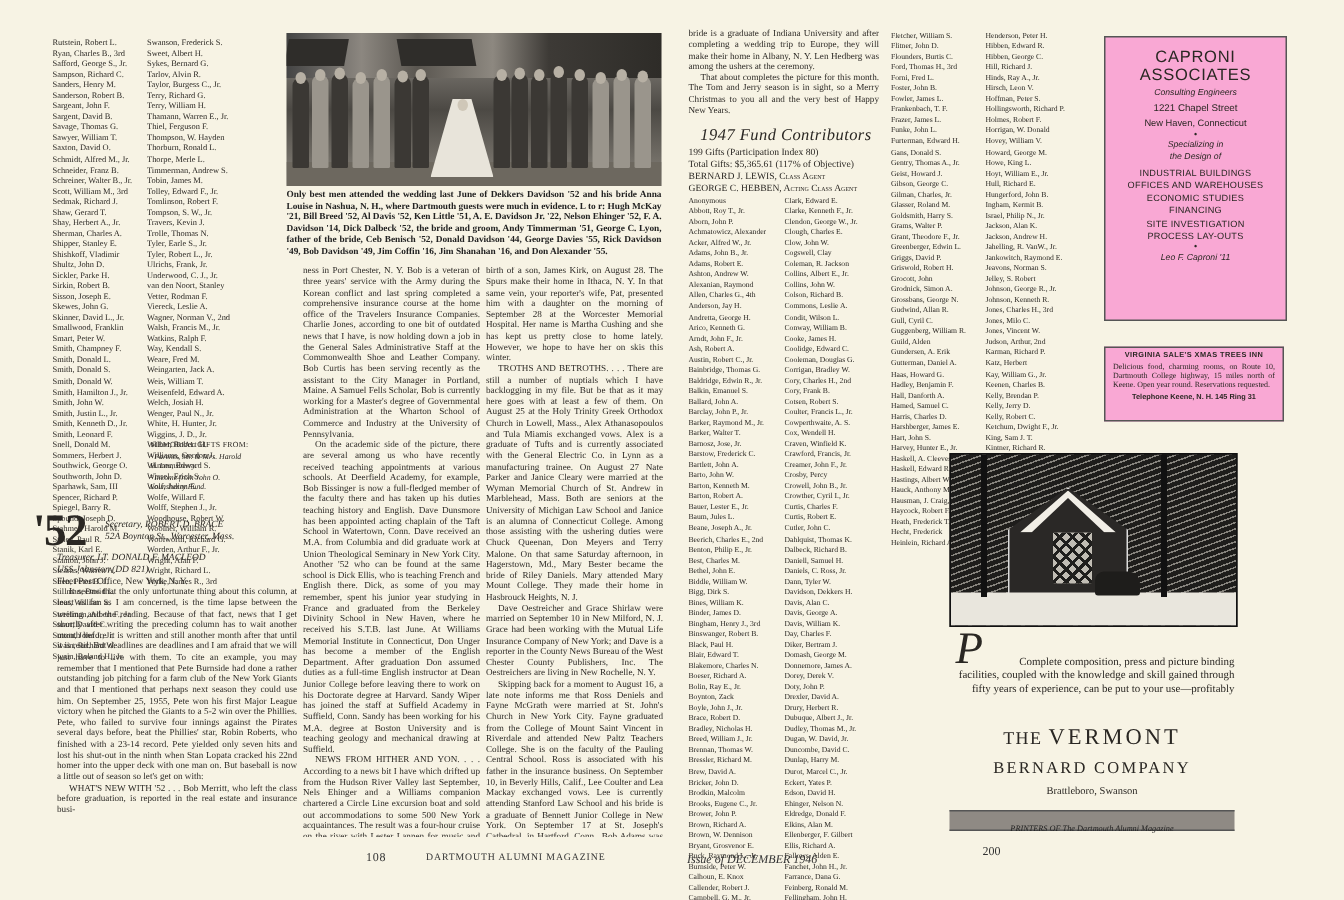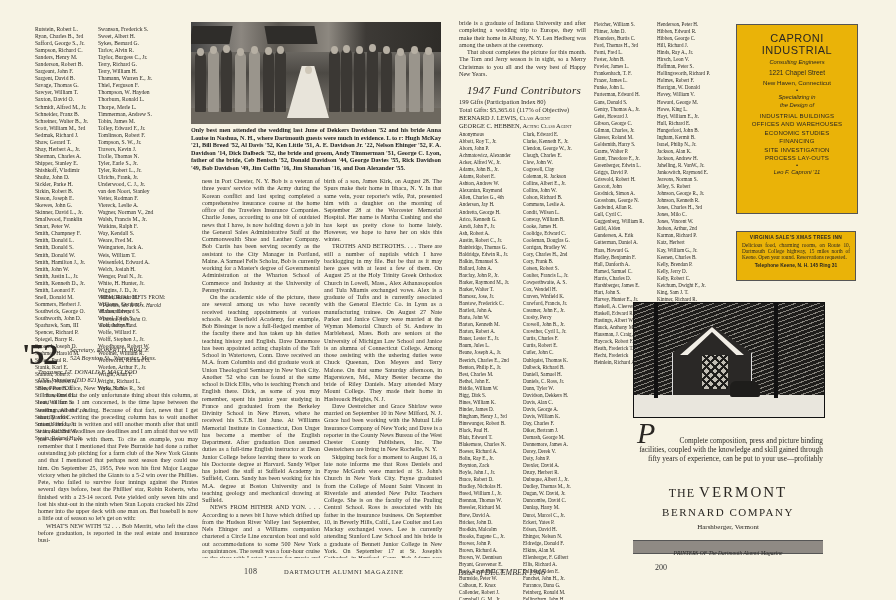--- a/index.html
+++ b/index.html
@@ -8,21 +8,21 @@
   .namecol{font-size:5.6px;line-height:7.05px;white-space:nowrap;overflow:hidden;}
   .namecol div{height:7.05px;}
   .bodytext{font-size:6.1px;line-height:7.25px;text-align:justify;color:#2e2b27;}
   .bodytext p{margin:0;text-indent:8px;}
   .caption{font-size:6.2px;line-height:7.6px;font-weight:bold;color:#222;}
   .photo{background:linear-gradient(180deg,#5d5a55 0%,#77736d 20%,#4c4944 50%,#6f6b64 80%,#8a857d 100%);overflow:hidden;}
   .figure{position:absolute;bottom:12px;width:11px;background:#3b3834;border-radius:5px 5px 1px 1px;}
   .figure.light{background:#9a958c;}
   .head{position:absolute;width:7px;height:8px;border-radius:50%;background:#b7b0a4;}
   .sc{font-variant:small-caps;}
-  .ad-box{border:1.5px solid #555;background:#eab308;}
+  .ad-box{border:1.5px solid #555;background:#f9a8d4;}
   .sans{font-family:"Liberation Sans","DejaVu Sans",sans-serif;}
   .center{text-align:center;}
   .footer{font-size:7px;letter-spacing:0.5px;color:#333;}
 </style>
 </head>
 <body>
 
 <div class="abs namecol" id="col1" style="left:35px;top:26px;width:60px;">
     <div>Rutstein, Robert L.</div>
     <div>Ryan, Charles B., 3rd</div>
@@ -469,21 +469,21 @@
     <div>Kressler, A. James, Jr.</div>
     <div>Kurtz, William L.</div>
   </div>
 
 <div class="abs" style="left:458px;top:568px;font-size:8px;color:#333;">
   <span style="font-style:italic;">Issue of DECEMBER 1946</span>
 </div>
 
 <div class="abs ad-box sans center" style="left:736px;top:24px;width:120px;height:188px;">
   <div style="font-size:11px;margin-top:7px;letter-spacing:0.5px;">CAPRONI</div>
-  <div style="font-size:11px;letter-spacing:0.5px;">INDUSTRIAL</div>
+  <div style="font-size:11px;letter-spacing:0.5px;">ASSOCIATES</div>
   <div style="font-size:5.8px;font-style:italic;margin-top:3px;">Consulting Engineers</div>
   <div style="font-size:6.5px;margin-top:4px;">1221 Chapel Street</div>
   <div style="font-size:6.2px;margin-top:3px;">New Haven, Connecticut</div>
   <div style="font-size:6px;margin-top:1px;">•</div>
   <div style="font-size:5.8px;font-style:italic;margin-top:1px;">Specializing in</div>
   <div style="font-size:5.8px;font-style:italic;margin-top:2px;">the Design of</div>
   <div style="font-size:6.1px;line-height:8.4px;margin-top:4px;letter-spacing:0.2px;">
     <div>INDUSTRIAL BUILDINGS</div>
     <div>OFFICES AND WAREHOUSES</div>
     <div>ECONOMIC STUDIES</div>
@@ -511,17 +511,17 @@
   <div style="position:absolute;left:140px;top:0;width:4px;height:95px;background:#111;"></div>
   <div style="position:absolute;left:20px;top:0;width:4px;height:95px;background:#111;"></div>
 </div>
 <div class="abs" style="left:637px;top:418px;font-size:30px;font-style:italic;line-height:30px;">P</div>
 <div class="abs" style="left:635px;top:436px;width:188px;font-size:7.3px;line-height:9.2px;text-align:right;text-indent:30px;">Complete composition, press and picture binding facilities, coupled with the knowledge and skill gained through fifty years of experience, can be put to your use—profitably</div>
 <div class="abs center" style="left:633px;top:483px;width:190px;">
   <span style="font-size:12px;letter-spacing:1px;">THE</span>
   <span style="font-size:15px;letter-spacing:2px;">VERMONT</span>
 </div>
 <div class="abs center" style="left:633px;top:506px;width:190px;font-size:11px;letter-spacing:1.5px;">BERNARD COMPANY</div>
-<div class="abs center" style="left:633px;top:523px;width:190px;font-size:7px;">Harshberger, Vermont</div>
+<div class="abs center" style="left:633px;top:523px;width:190px;font-size:7px;">Brattleboro, Swanson</div>
 <div class="abs center" style="left:633px;top:540px;width:190px;height:12px;background:#8f8a84;border-top:1px solid #555;border-bottom:1px solid #555;">
   <span style="font-size:5.5px;line-height:12px;font-style:italic;color:#222;">PRINTERS OF The Dartmouth Alumni Magazine</span>
 </div>
 <div class="abs" style="left:655px;top:563px;font-size:8px;color:#333;">200</div>
 
 </body></html>

